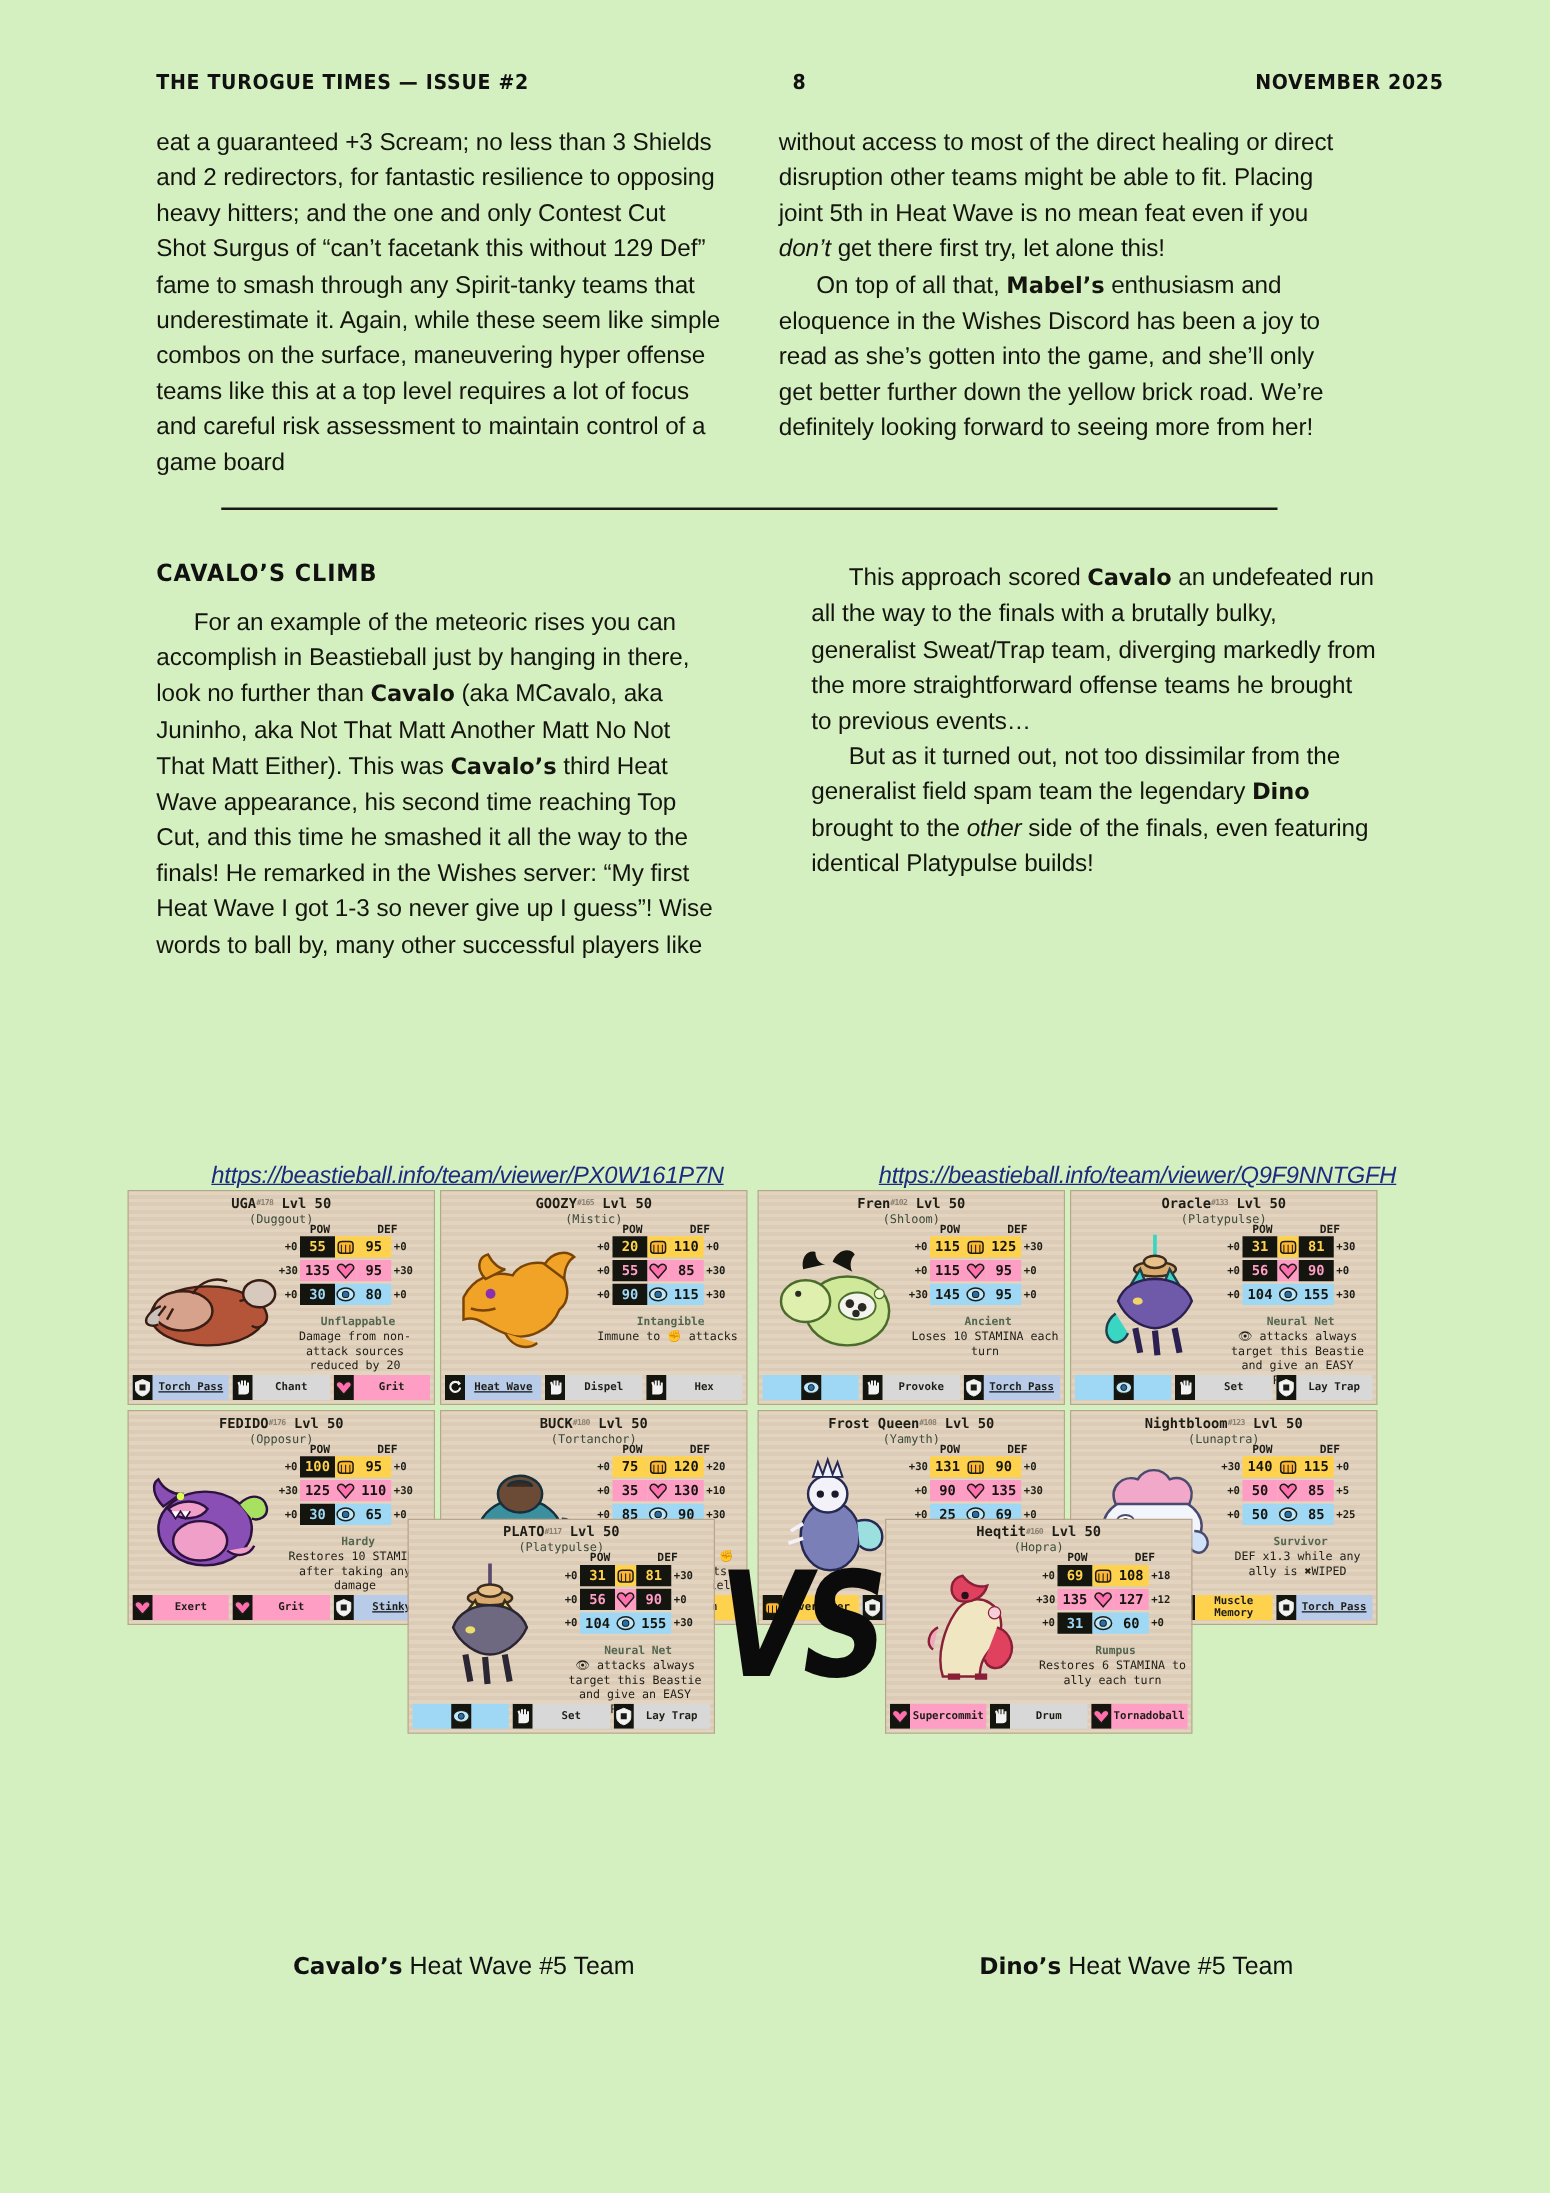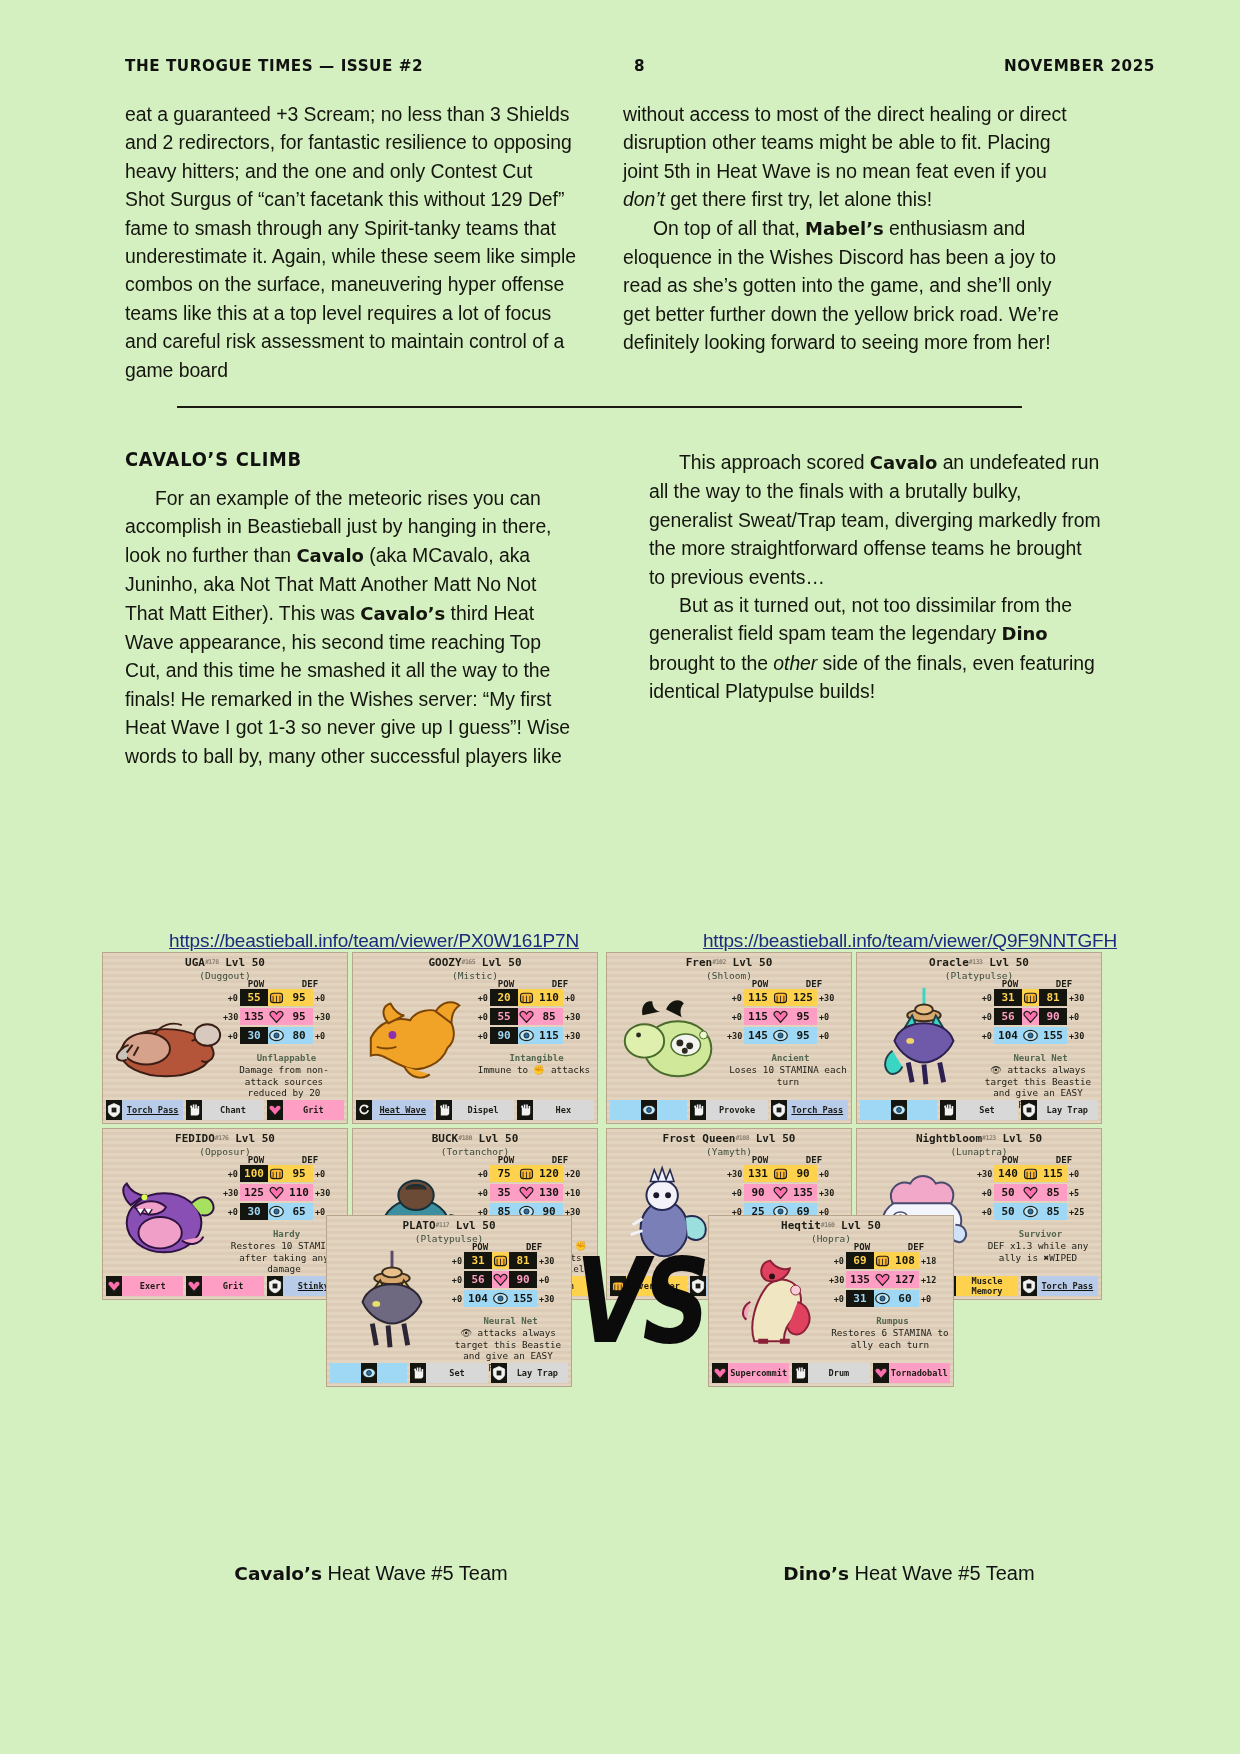--- a/index.html
+++ b/index.html
@@ -68,20 +68,21 @@
     text-transform:uppercase;
     transform:scaleX(0.94);
     transform-origin:left center;
   }
   .sec2 .col p.body:first-of-type { text-indent:30px; }
 
   
   .linkrow {
     position:absolute; top:930px; left:66px; right:62px;
     display:flex;
+    font-style:italic;
   }
   .linkcell { width:50%; text-align:center; }
   .link {
     font-size:19px;
     color:#1c2a80;
     text-decoration:underline;
     font-family:"Liberation Sans", sans-serif;
     letter-spacing:-0.2px;
     cursor:pointer;
   }

